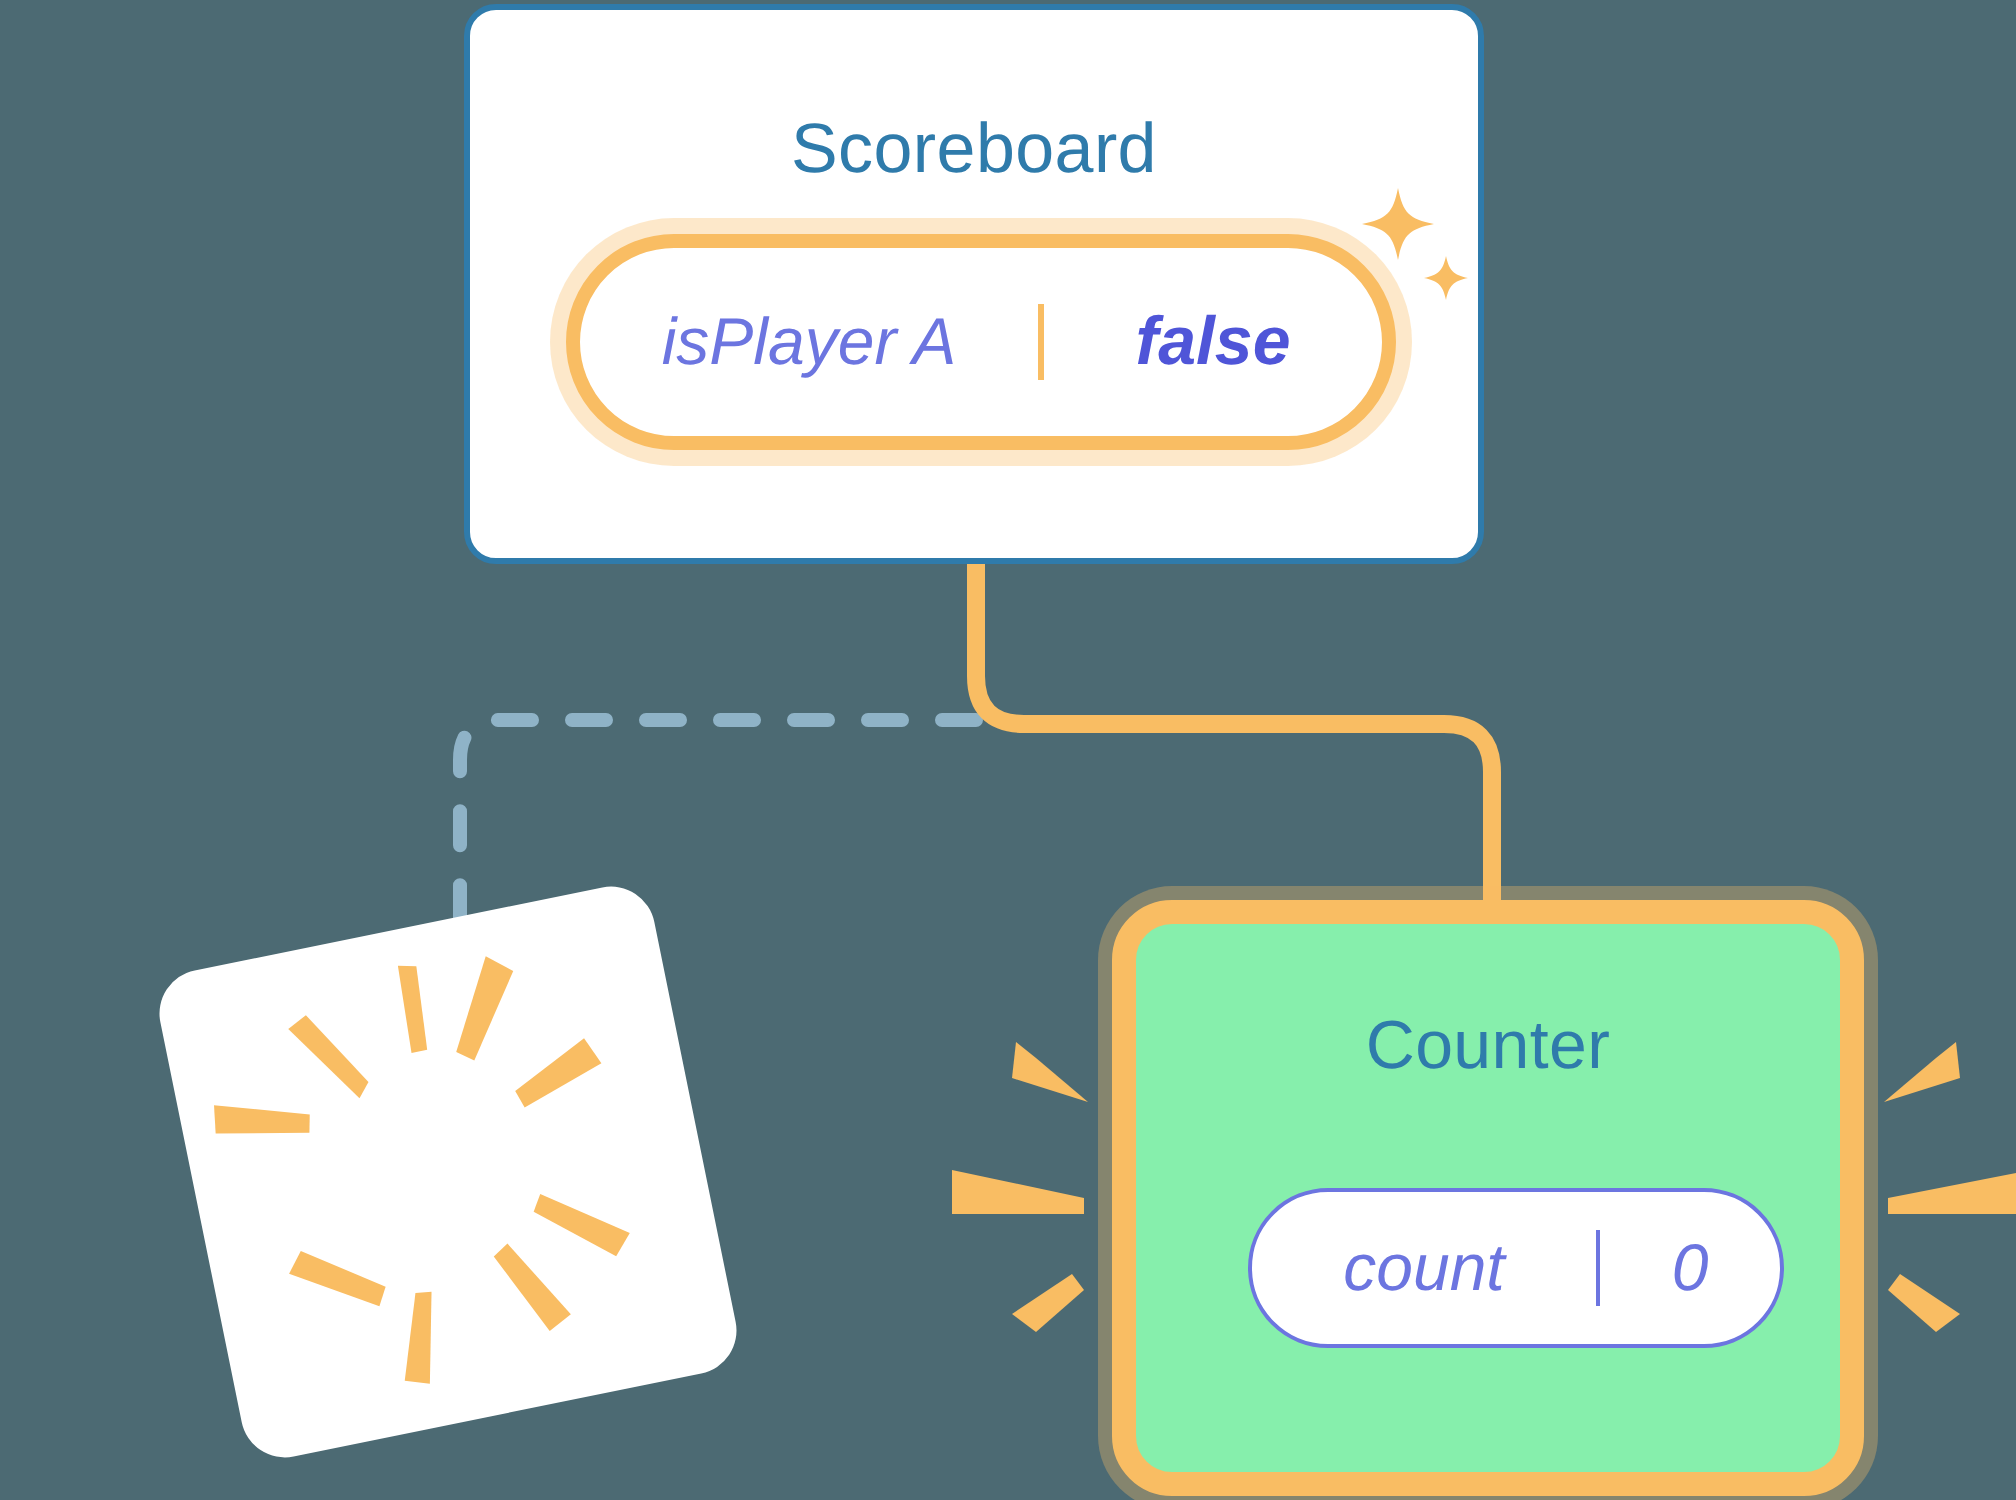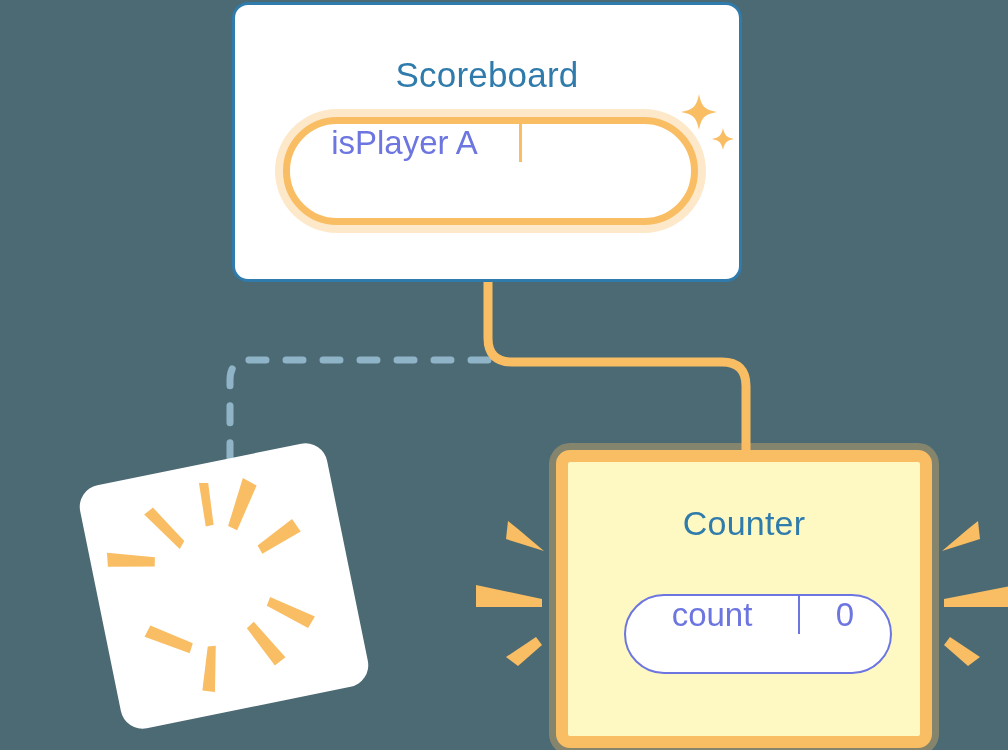--- a/index.html
+++ b/index.html
@@ -49,22 +49,23 @@
     font-weight: 400;
     letter-spacing: 0.2px;
   }
   .card-scoreboard .card-title {
     margin-top: 50px;
   }
 
   
   .pill {
     display: flex;
-    align-items: flex-start;
-    box-sizing: border-box;
+    align-items: center;
+    box-sizing: border-box;
+    font-style: italic;
   }
   .pill-key, .pill-val {
     display: flex;
     align-items: center;
     justify-content: center;
     box-sizing: border-box;
   }
 
   
   .pill-hl {
@@ -102,23 +103,23 @@
     z-index: 7;
   }
 
   
   .card-counter {
     position: absolute;
     left: 556px;
     top: 450px;
     width: 376px;
     height: 298px;
-    background: #fef9c3;
+    background: #86efac;
     border: 12px solid #f9bd63;
-    border-radius: 14px;
+    border-radius: 30px;
     box-sizing: border-box;
     box-shadow: 0 0 0 7px rgba(249,189,99,0.33);
     z-index: 5;
   }
   .card-counter .card-title {
     margin-top: 42px;
     font-size: 34px;
   }
   .pill-plain {
     position: absolute;
@@ -192,20 +193,21 @@
     <path d="M 488,360 L 250,360 Q 230,360 230,380 L 230,478" fill="none" stroke="#8fb3c7" stroke-width="7" stroke-linecap="round" stroke-dasharray="17 20"></path>
 
     <path d="M 488,282 L 488,338 Q 488,362 512,362 L 722,362 Q 746,362 746,386 L 746,470" fill="none" stroke="#f9bd63" stroke-width="9" stroke-linecap="butt"></path>
   </svg>
 
   <div class="card-scoreboard">
     <div class="card-title">Scoreboard</div>
 
     <div class="pill pill-hl">
       <div class="pill-key">isPlayer A</div>
+      <div class="pill-val">false</div>
     </div>
   </div>
 
   <svg class="sparkles" viewBox="0 0 70 70" width="70" height="70">
     <path d="M 26,2 C 28.5,14.5 31.5,17.5 44,20 C 31.5,22.5 28.5,25.5 26,38 C 23.5,25.5 20.5,22.5 8,20 C 20.5,17.5 23.5,14.5 26,2 Z" fill="#f9bd63"></path>
     <path d="M 50,36 C 51.6,43.4 53.6,45.4 61,47 C 53.6,48.6 51.6,50.6 50,58 C 48.4,50.6 46.4,48.6 39,47 C 46.4,45.4 48.4,43.4 50,36 Z" fill="#f9bd63"></path>
   </svg>
 
   <div class="card-blank">
     <svg class="burst-inner" viewBox="0 0 252 248" width="252" height="248">

